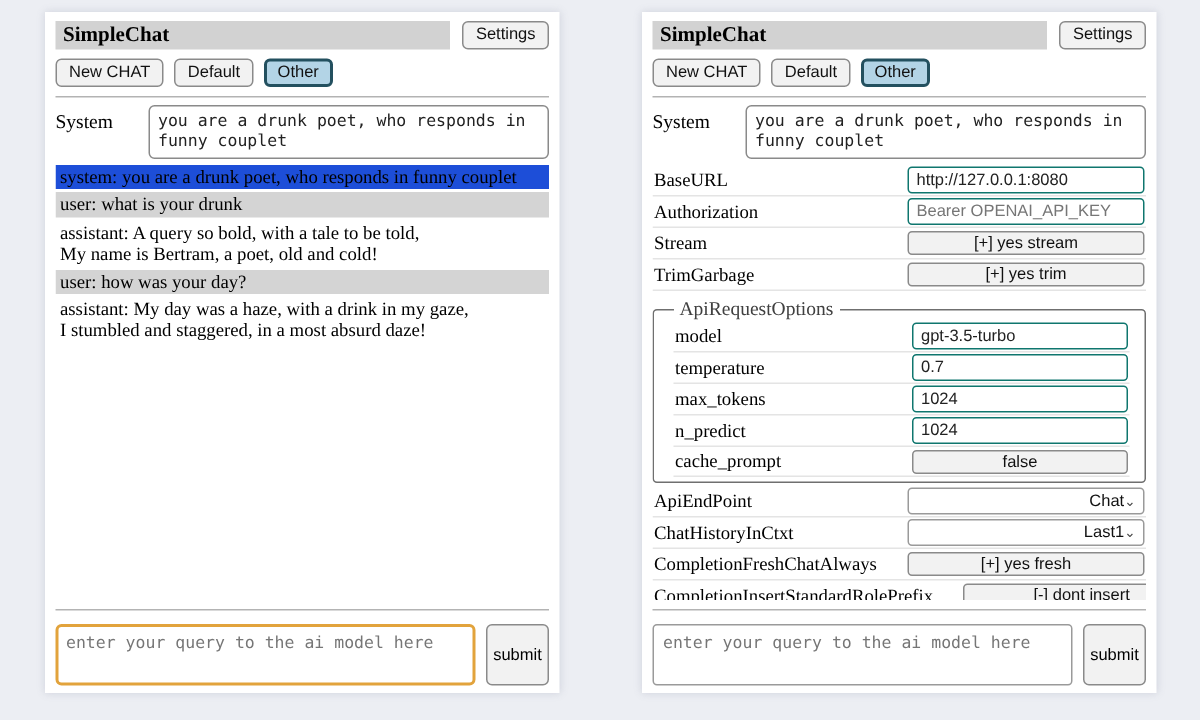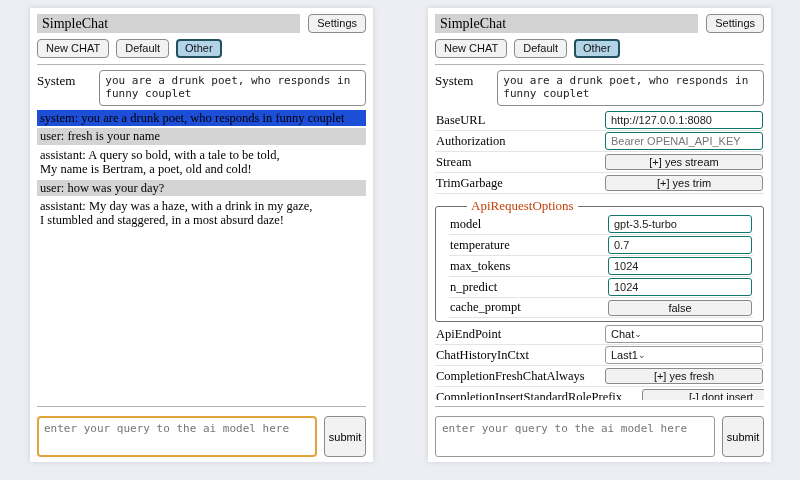--- a/index.html
+++ b/index.html
@@ -8,21 +8,21 @@
   .page { position:relative; width:800px; height:480px; background:#eceef3; overflow:hidden; }
 
   .panel { position:absolute; top:8px; width:343px; height:454px; background:#ffffff;
            box-shadow:0 0 5px rgba(120,125,150,.25); padding:6px 7px 5px 7px;
            display:flex; flex-direction:column; }
   .panel-left { left:30px; }
   .panel-right { left:428px; }
 
   
   .titlebar-row { display:flex; align-items:center; gap:8px; }
-  .titlebar { flex:1; background:#d2d2d2; font-weight:normal; font-size:14px; padding:2px 5px; line-height:15px; color:#000; }
+  .titlebar { flex:1; background:#d2d2d2; font-weight:bold; font-size:14px; padding:2px 5px; line-height:15px; color:#000; }
   .btn { font-family:"Liberation Sans", sans-serif; font-size:11px; color:#111;
          background:#f2f2f2; border:1px solid #8a8a8a; border-radius:4px;
          padding:2px 8px; line-height:13px; cursor:pointer; white-space:nowrap; }
   .session-row { display:flex; gap:7px; margin-top:6px; }
   .sel-btn.selected { background:#b3d4e6; border:2px solid #23505f; padding:1px 7px; }
 
   hr.div { border:none; border-top:1px solid #b3b3b3; margin:6px 0 4px 0; }
 
   
   .system-row { display:flex; gap:24px; margin-top:1px; }
@@ -40,27 +40,27 @@
 
   
   .set-row { display:flex; align-items:center; justify-content:space-between;
              min-height:21px; border-bottom:1px solid #e4e4e4; padding:1px 1px; }
   .set-label { font-size:12.5px; color:#000; }
   .ctrl { width:158px; flex:0 0 158px; }
   input.ctrl { height:18px; font-family:"Liberation Sans", sans-serif; font-size:11px; color:#222;
                border:1px solid #0f766e; border-radius:3px; padding:0 5px; background:#fff; }
   button.ctrl { height:16px; font-family:"Liberation Sans", sans-serif; font-size:11px; color:#111;
                 background:#f2f2f2; border:1px solid #8a8a8a; border-radius:3px; cursor:pointer; line-height:12px;margin-left:20px; }
-  .select { display:flex; align-items:center; justify-content:flex-start; height:18px;
+  .select { display:flex; align-items:center; justify-content:flex-end; height:18px;
             font-family:"Liberation Sans", sans-serif; font-size:11px; color:#111;
             border:1px solid #9a9a9a; border-radius:3px; padding:0 5px; background:#fff; cursor:pointer; }
   .chev { font-size:9px; color:#444; line-height:1; }
 
   fieldset.aro { border:1px solid #6f6f6f; border-radius:3px; margin:4px 0 2px 0; padding:0 10px 3px 13px; }
-  fieldset.aro legend { font-size:13px; padding:0 4px; margin-left:18px; color:#c2410c; }
+  fieldset.aro legend { font-size:13px; padding:0 4px; margin-left:0; color:#404040; }
   fieldset.aro .ctrl { width:144px; flex:0 0 144px; }
   fieldset.aro .set-row { min-height:20px; }
 
   
   .query-row { display:flex; gap:7px; margin-top:5px; align-items:stretch; }
   .query-ta { flex:1; height:41px; resize:none; font-family:"DejaVu Sans Mono", monospace;
               font-size:11px; color:#444; border:1px solid #9a9a9a; border-radius:3px; padding:5px 6px; }
   .query-ta.focused { border:2px solid #e2a33c; border-radius:4px; padding:4px 5px; }
   .submit-btn { width:42px; flex:0 0 42px; font-family:"Liberation Sans", sans-serif; font-size:11px;
                 background:#f2f2f2; border:1px solid #8a8a8a; border-radius:4px; cursor:pointer; }
@@ -85,21 +85,21 @@
 
     <hr class="div">
 
     <div class="system-row">
       <span class="system-label">System</span>
       <textarea class="system-ta" spellcheck="false" style="">you are a drunk poet, who responds in funny couplet</textarea>
     </div>
 
     <div class="middle">
       <div class="msg msg-system">system: you are a drunk poet, who responds in funny couplet</div>
-      <div class="msg msg-user">user: fresh is your name</div>
+      <div class="msg msg-user">user: what is your drunk</div>
       <div class="msg msg-assistant">assistant: A query so bold, with a tale to be told,
 My name is Bertram, a poet, old and cold!</div>
       <div class="msg msg-user">user: how was your day?</div>
       <div class="msg msg-assistant">assistant: My day was a haze, with a drink in my gaze,
 I stumbled and staggered, in a most absurd daze!</div>
     </div>
 
     <hr class="div">
 
     <div class="query-row">

